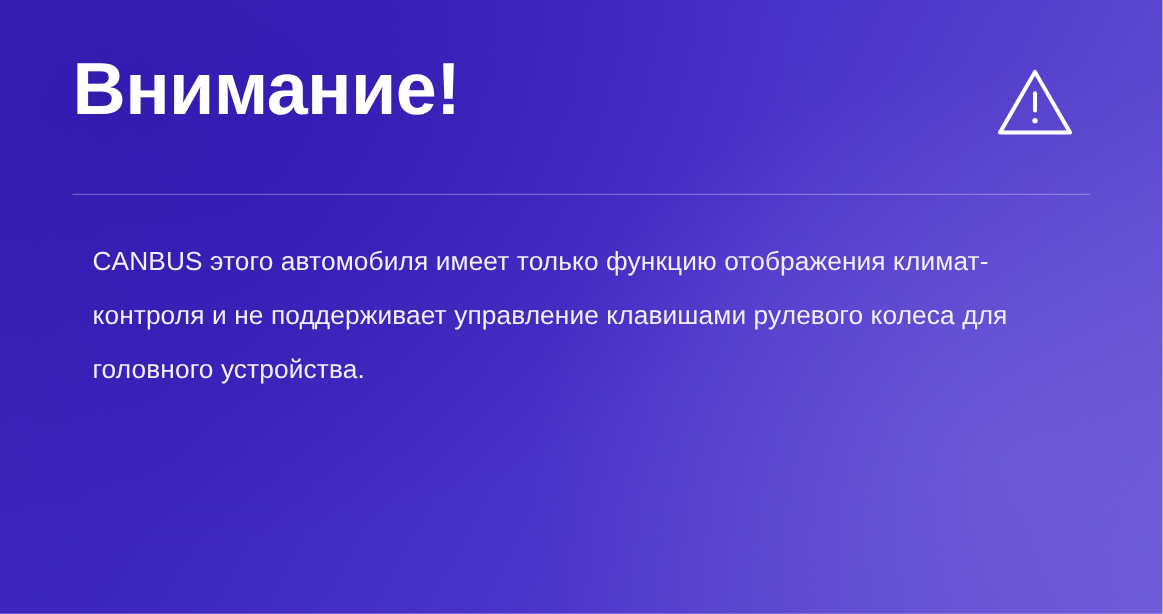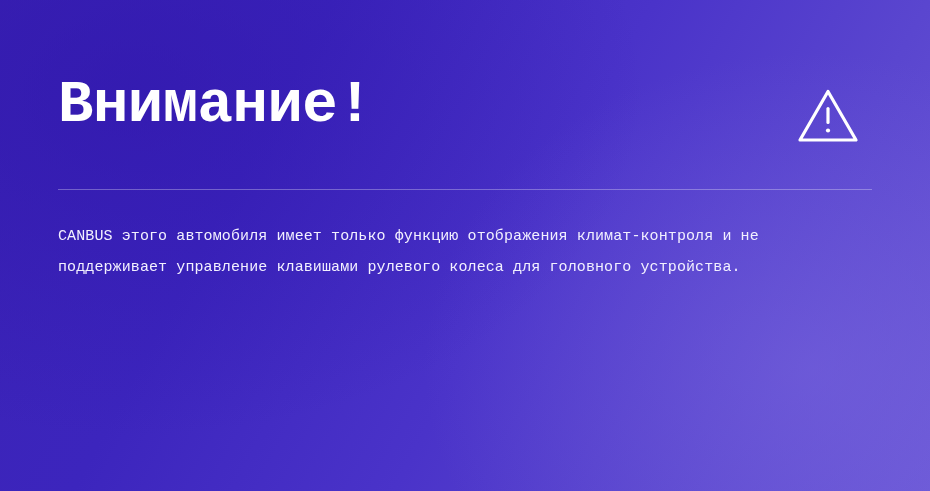--- a/index.html
+++ b/index.html
@@ -36,22 +36,21 @@
     right: -15%;
     bottom: -40%;
     width: 70%;
     height: 130%;
     background: radial-gradient(ellipse at 60% 50%, rgba(128,110,225,0.40) 0%, rgba(128,110,225,0) 70%);
     pointer-events: none;
   }
   .inner {
     position: relative;
     z-index: 2;
-    padding: 76px 58px 0 58px;
-    font-family: Liberation Mono, monospace;
+    padding: 42px 58px 0 58px;
   }
   .head-row {
     display: flex;
     align-items: flex-start;
     justify-content: space-between;
   }
   .title {
     margin: 0;
     color: #ffffff;
     font-size: 59px;
@@ -64,23 +63,23 @@
     margin-right: 12px;
     flex: 0 0 auto;
   }
   .divider {
     margin: 38px 0 0 0;
     height: 1px;
     width: 100%;
     background: rgba(255,255,255,0.30);
   }
   .body-text {
-    margin: 32px 0 0 0;
+    margin: 32px 0 0 16px;
     color: #f2f0ff;
-    font-size: 15px;
+    font-size: 21px;
     line-height: 2.05;
     font-weight: normal;
     letter-spacing: 0.1px;
     max-width: 830px;
   }
   .body-text p {
     margin: 0;
   }
   .nowrap-block {
     white-space: normal;

